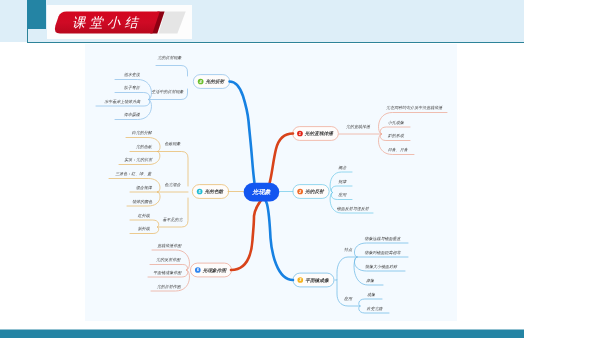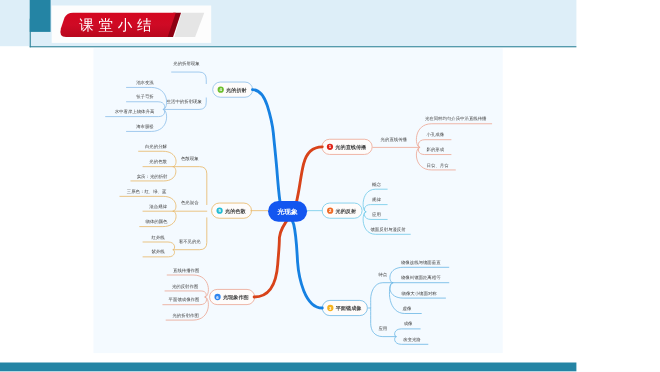--- a/index.html
+++ b/index.html
@@ -1,18 +1,18 @@
 <!DOCTYPE html>
 <html><head>
 <meta charset="utf-8">
 <style>
   html,body{margin:0;padding:0;}
   body{width:600px;height:338px;overflow:hidden;background:#fff;
        font-family:"Liberation Sans",sans-serif;}
-  #slide{position:relative;width:524px;height:338px;background:#ffffff;overflow:hidden;}
+  #slide{position:relative;width:524px;height:338px;background:#ffffff;overflow:hidden;font-style:italic;}
   .hdr-band{position:absolute;left:0;top:0;width:600px;height:42.3px;background:#ddeef8;}
   .hdr-rule{position:absolute;left:26.8px;top:17px;width:546px;height:26.4px;
             border-left:1.2px solid #2d8399;border-right:1.2px solid #2d8399;
             border-bottom:1.2px solid #2d8399;box-sizing:border-box;}
   .hdr-tealbar{position:absolute;left:27px;top:0px;width:19px;height:29px;background:#2484a4;}
   .title-plate{position:absolute;left:47px;top:5px;width:145px;height:34px;background:#fdfdfd;}
   .title-tag{position:absolute;left:47px;top:5px;width:145px;height:34px;}
   .canvas{position:absolute;left:85px;top:44px;width:372px;height:277px;background:#f4faff;}
   .footer{position:absolute;left:0;top:329px;width:600px;height:9px;}
   svg{display:block;}

